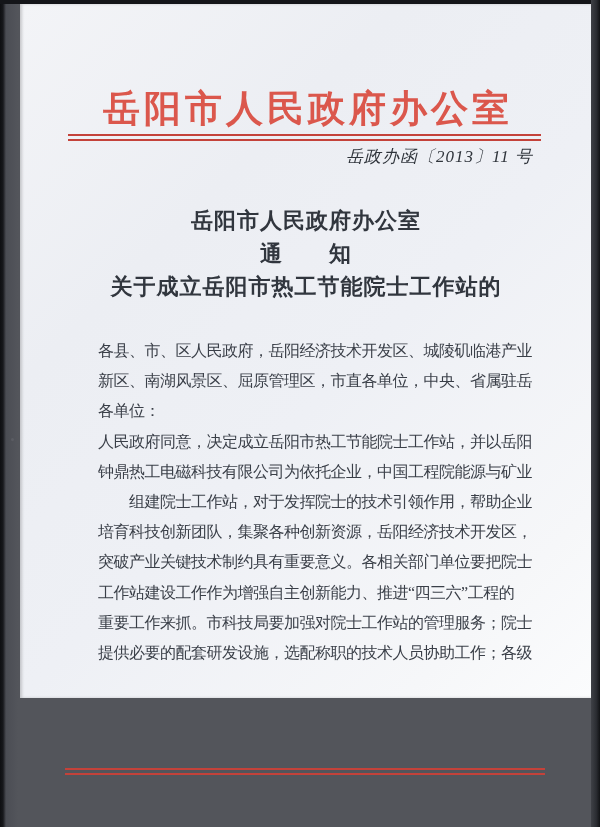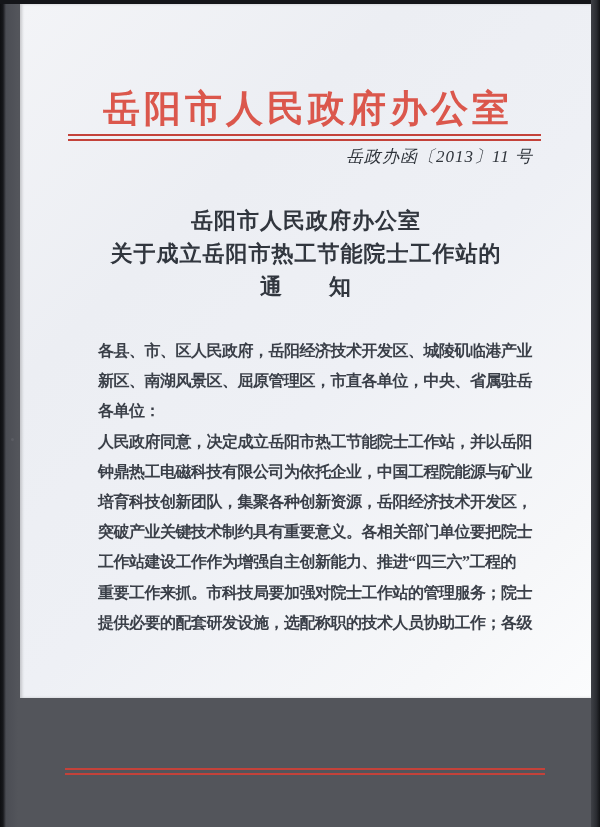--- a/index.html
+++ b/index.html
@@ -35,51 +35,51 @@
   .doc-title{
     position:absolute;left:0;right:0;top:200px;
     text-align:center;font-weight:700;color:#31363e;
     font-size:22px;line-height:33px;letter-spacing:1px;
   }
   .doc-title div{white-space:nowrap;}
   .body-text{
     position:absolute;left:78px;top:332px;width:430px;
     font-size:16px;line-height:30.2px;letter-spacing:-0.5px;
     color:#3a3f48;
-    font-weight:bold;
   }
   .body-line{white-space:nowrap;}
   
   .speck{position:absolute;left:-9px;top:434px;width:3px;height:3px;background:#5b5d63;border-radius:50%;}
 </style>
 </head>
 <body>
 
 <div class="scan-edge-top"></div>
 
 <div class="paper">
 
   <div class="letterhead-title">岳阳市人民政府办公室</div>
 
   <div class="rule rule-top"></div>
 
   <div class="doc-number">岳政办函〔2013〕11 号</div>
 
   <div class="doc-title">
     <div>岳阳市人民政府办公室</div>
+    <div>通　　知</div>
     <div>关于成立岳阳市热工节能院士工作站的</div>
-    <div>通　　知</div>
   </div>
 
   <div class="body-text">
       <div class="body-line">各县、市、区人民政府，岳阳经济技术开发区、城陵矶临港产业</div>
       <div class="body-line">新区、南湖风景区、屈原管理区，市直各单位，中央、省属驻岳</div>
       <div class="body-line">各单位：</div>
       <div class="body-line">人民政府同意，决定成立岳阳市热工节能院士工作站，并以岳阳</div>
       <div class="body-line">钟鼎热工电磁科技有限公司为依托企业，中国工程院能源与矿业</div>
+      <div class="body-line">　　组建院士工作站，对于发挥院士的技术引领作用，帮助企业</div>
       <div class="body-line">培育科技创新团队，集聚各种创新资源，岳阳经济技术开发区，</div>
       <div class="body-line">突破产业关键技术制约具有重要意义。各相关部门单位要把院士</div>
       <div class="body-line">工作站建设工作作为增强自主创新能力、推进“四三六”工程的</div>
       <div class="body-line">重要工作来抓。市科技局要加强对院士工作站的管理服务；院士</div>
       <div class="body-line">提供必要的配套研发设施，选配称职的技术人员协助工作；各级</div>
     </div>
 
   <div class="rule rule-bottom"></div>
 
   <div class="speck"></div>

